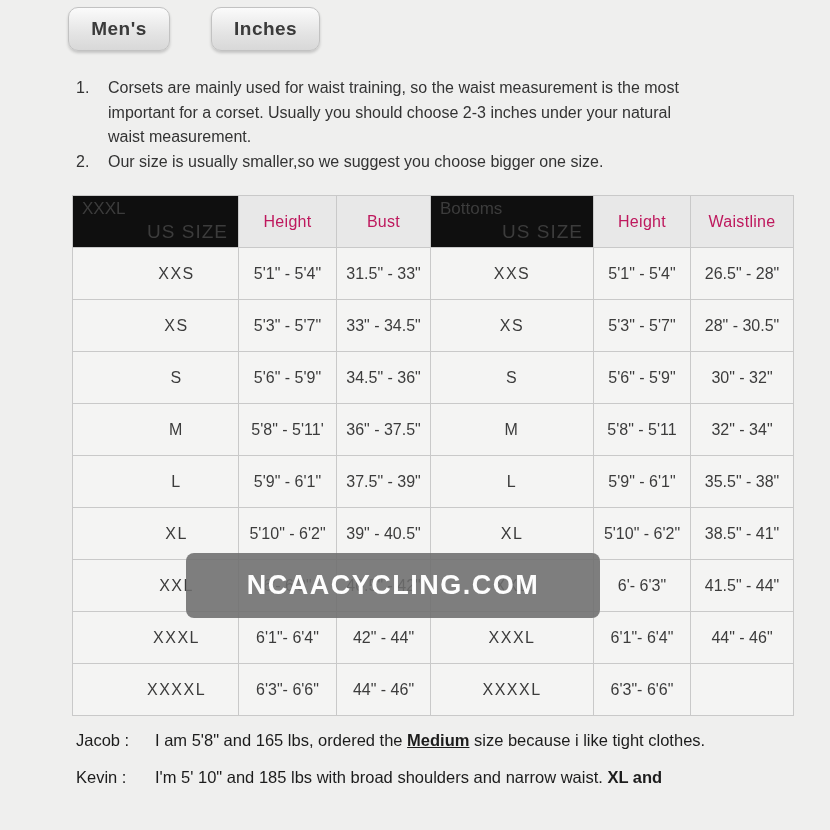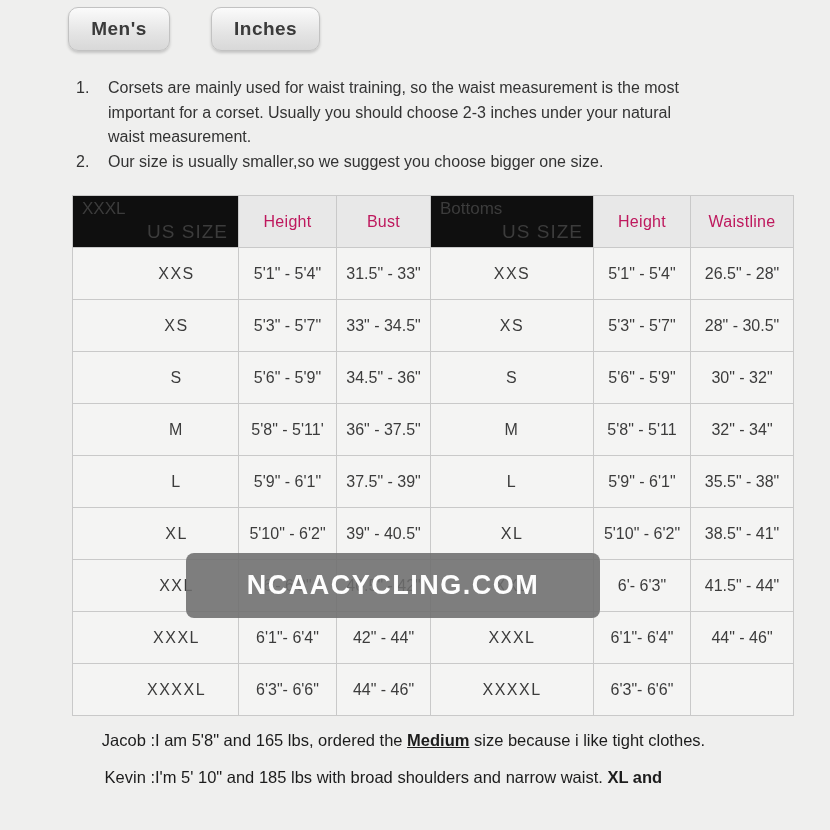--- a/index.html
+++ b/index.html
@@ -77,21 +77,21 @@
     display:flex; align-items:center; justify-content:center;
     pointer-events:none;
     border-radius:8px;
   }
   .watermark span {
     color:#fdfdfd; font-size:27px; font-weight:bold; letter-spacing:1.5px;
   }
 
   
   .testimonials { position:absolute; top:729px; left:76px; width:750px; }
-  .quote { display:flex; font-size:16.5px; color:#1c1c1c; margin-bottom:13.5px; line-height:23px;text-align:right; }
+  .quote { display:flex; font-size:16.5px; color:#1c1c1c; margin-bottom:13.5px; line-height:23px; }
   .quote .who { flex:0 0 79px; }
   .quote .bold-underline { font-weight:bold; text-decoration:underline; }
   .quote .bold { font-weight:bold; }
 </style>
 </head>
 <body>
 
 <div class="btn-row">
   <button class="pill-btn">Men's</button>
   <button class="pill-btn">Inches</button>

